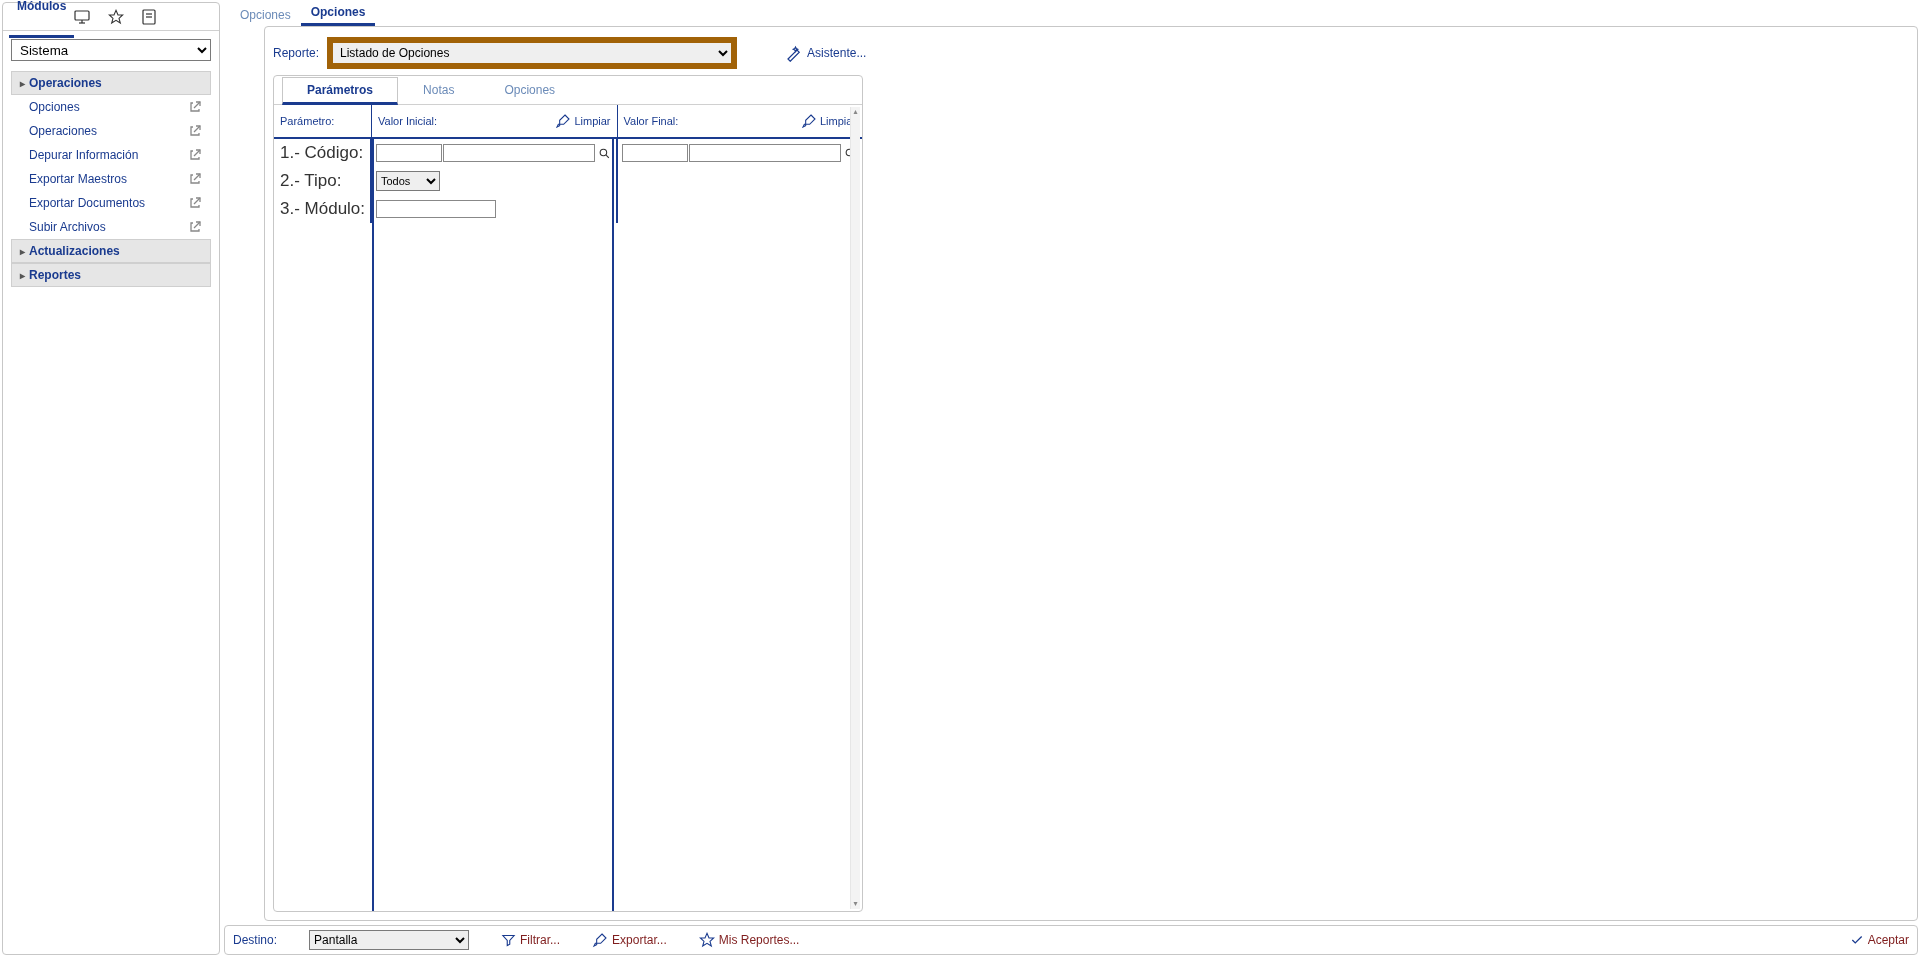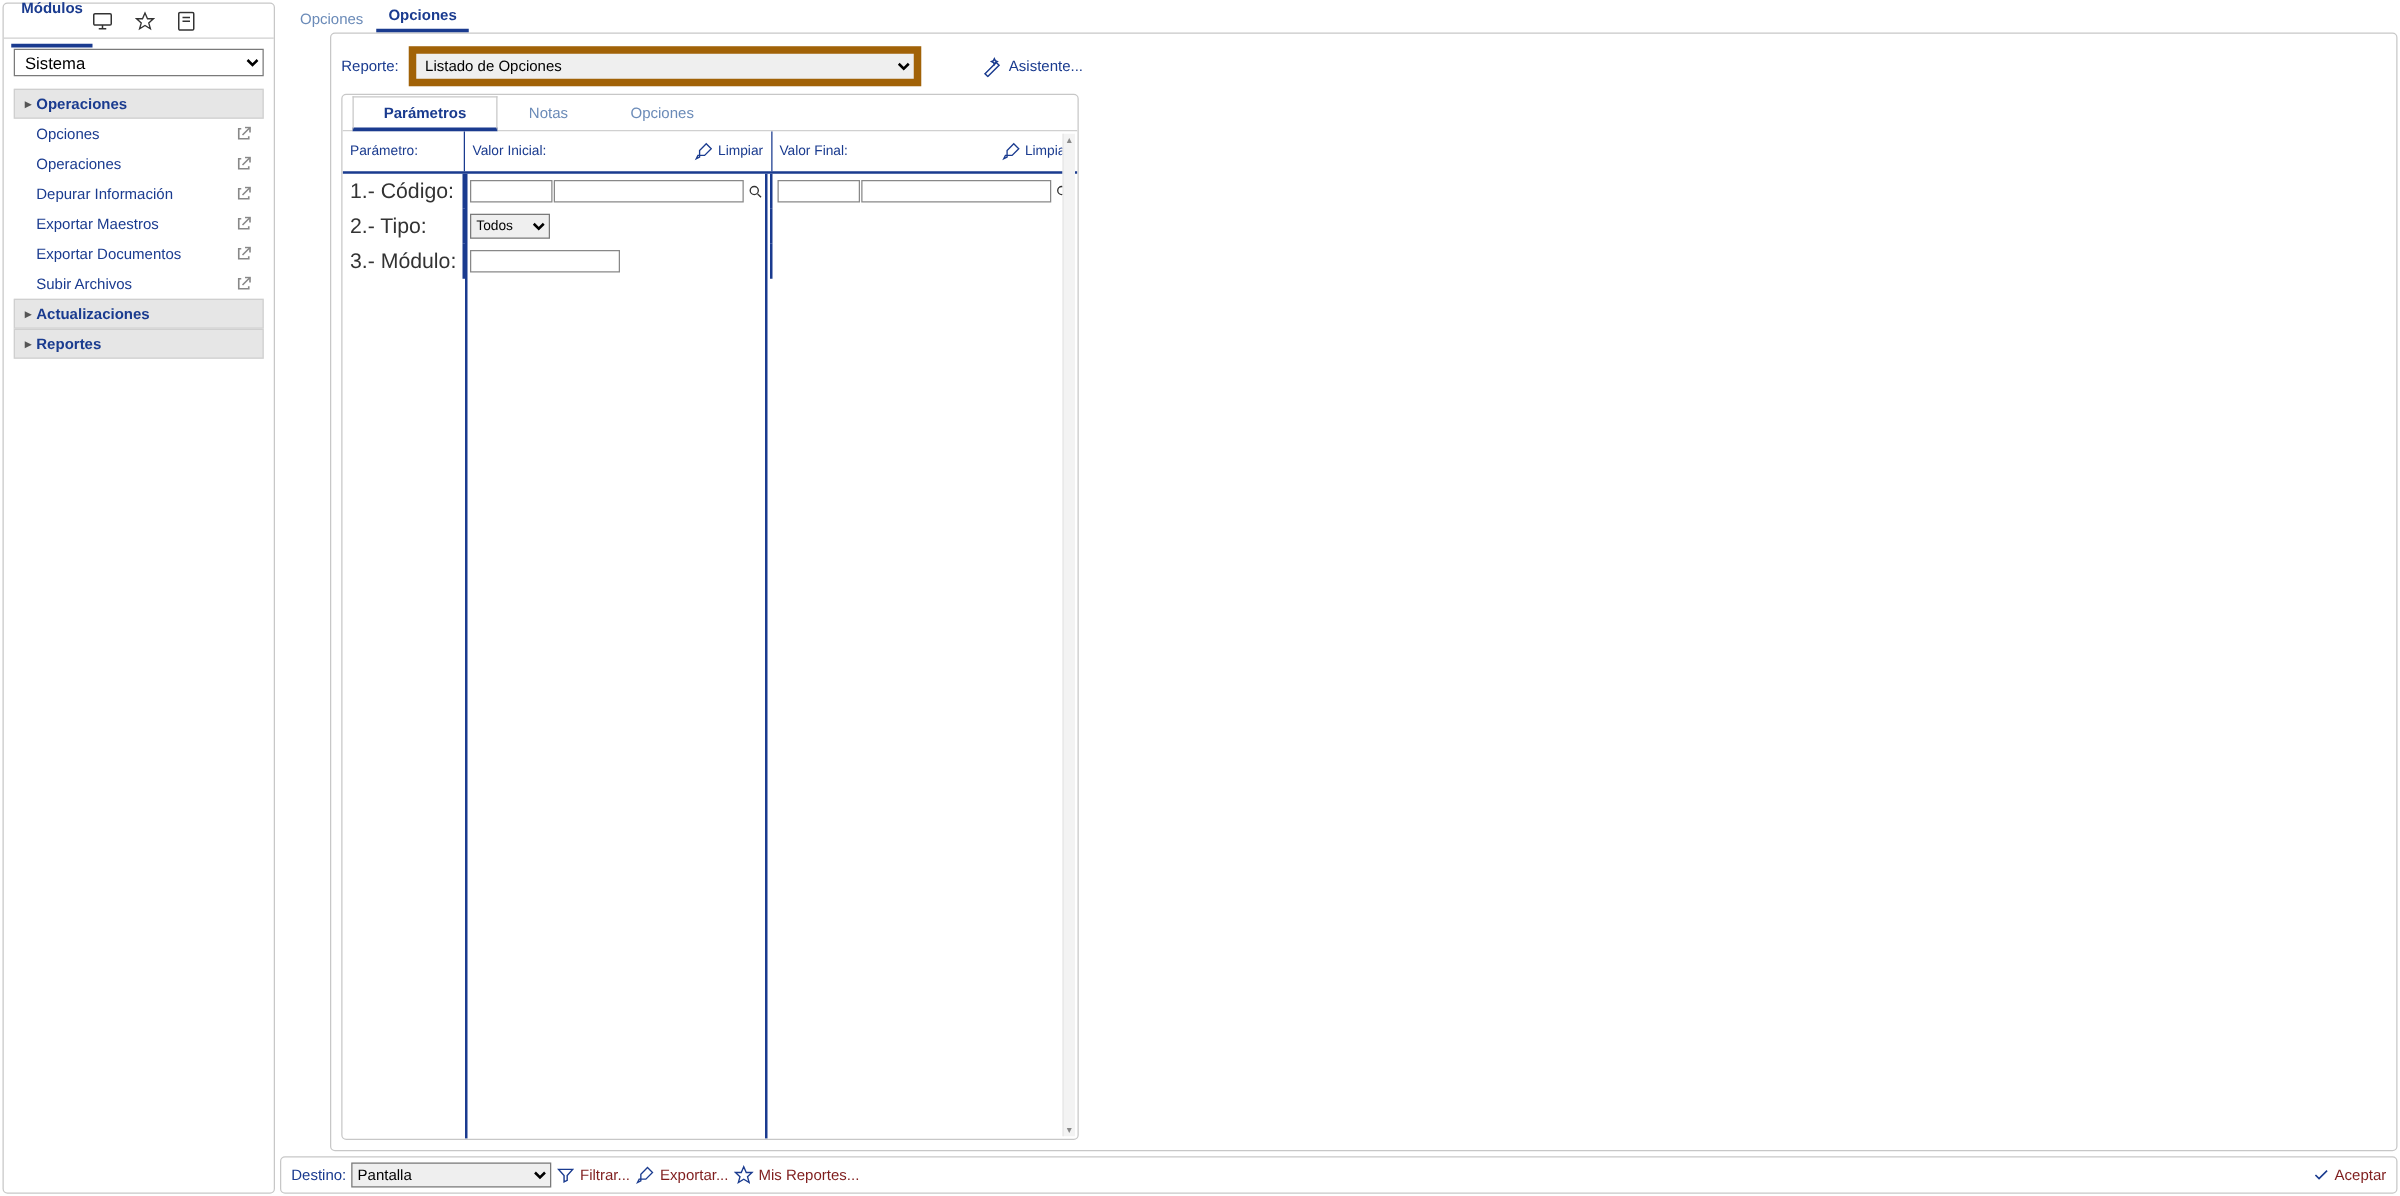--- a/index.html
+++ b/index.html
@@ -43,21 +43,21 @@
 .grid-row .vcell.last { border-right: none; }
 .vline-col { position: absolute; top: 34px; bottom: 0; width: 2px; background: #1a3b8f; }
 .small-input { height: 18px; border: 1px solid #888; font-size: 11px; padding: 1px 2px; }
 .search-ico { width: 16px; height: 16px; display: inline-flex; align-items: center; justify-content: center; cursor: pointer; color: #333; }
 .tipo-select { height: 20px; border: 1px solid #7a7a7a; font-size: 11px; width: 64px; }
 .modulo-input { height: 18px; border: 1px solid #888; width: 120px; }
 .scroll-hint { position: absolute; right: 2px; top: 2px; bottom: 2px; width: 10px; background: #f3f3f3; border-left: 1px solid #e6e6e6; }
 .scroll-hint .up, .scroll-hint .dn { position: absolute; left: 0; right: 0; height: 10px; font-size: 8px; color: #888; text-align: center; line-height: 10px; }
 .scroll-hint .up { top: 0; }
 .scroll-hint .dn { bottom: 0; }
-.footer { display: flex; align-items: center; height: 30px; border: 1px solid #c7c7c7; border-radius: 4px; padding: 0 8px; margin-top: 4px; gap: 4px; }
+.footer { display: flex; align-items: center; height: 30px; border: 1px solid #c7c7c7; border-radius: 4px; padding: 0 8px; margin-top: 4px; gap: 32px; }
 .footer label { color: #1a3b8f; }
 .footer .spacer { flex: 1; }
 .foot-btn { display: flex; align-items: center; gap: 4px; color: #7f1d1d; cursor: pointer; }
 .dest-select { width: 160px; height: 20px; border: 1px solid #7a7a7a; font-size: 12px; }
 svg { display: block; }
 </style>
 </head>
 <body>
 
 <div class="app">

